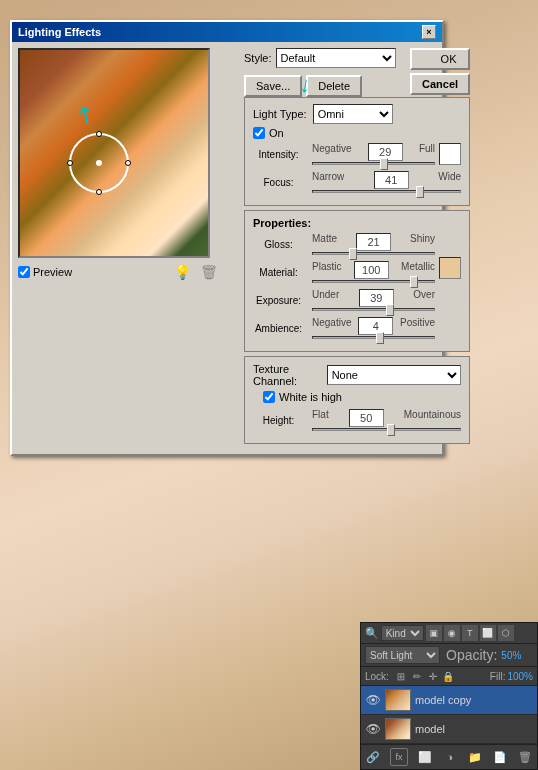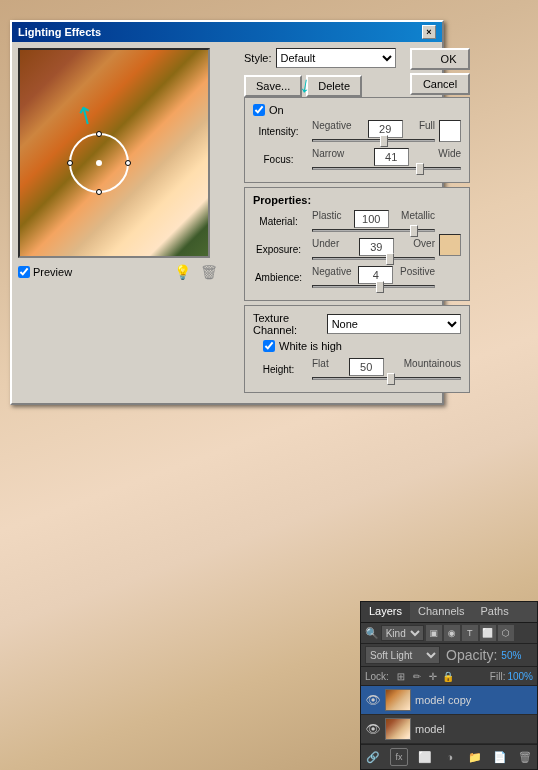--- a/index.html
+++ b/index.html
@@ -207,20 +207,21 @@
     }
 
     .btn-ok {
       width: 60px;
       margin-left: auto;
       padding-left: 27px;
     }
 
     .btn-cancel {
       width: 60px;
+      font-weight: bold;
     }
 
     .top-buttons {
       display: flex;
       flex-direction: column;
       gap: 3px;
       margin-left: 4px;
     }
 
     .top-row {
@@ -669,20 +670,26 @@
             <button class="btn" style="position:relative;">Delete</button>
           </div>
         </div>
         <div class="top-buttons">
           <button class="btn btn-ok">OK</button>
           <button class="btn btn-cancel">Cancel</button>
         </div>
       </div>
 
       <div class="section-box">
+        <div class="light-type-row">
+          <span class="label-text">Light Type:</span>
+          <select style="width:80px;">
+            <option>Omni</option>
+          </select>
+        </div>
         <div class="on-row">
           <input type="checkbox" checked="" style="">
           <span>On</span>
         </div>
 
         <div class="full-slider-row">
           <div class="row-with-value">
             <span class="property-label">Intensity:</span>
             <div class="slider-group">
               <div class="slider-labels-row">
@@ -716,20 +723,36 @@
           </div>
         </div>
       </div>
 
       <div class="section-box">
         <div class="section-title">Properties:</div>
 
         <div class="properties-inner">
           <div class="properties-sliders">
 
+            <div class="full-slider-row">
+              <div class="row-with-value">
+                <span class="property-label">Gloss:</span>
+                <div class="slider-group">
+                  <div class="slider-labels-row">
+                    <span>Matte</span>
+                    <div class="value-box">21</div>
+                    <span>Shiny</span>
+                  </div>
+                  <div class="slider-container">
+                    <div class="slider-track"></div>
+                    <div class="slider-thumb" style="left: 30%;"></div>
+                  </div>
+                </div>
+              </div>
+            </div>
 
             <div class="full-slider-row">
               <div class="row-with-value">
                 <span class="property-label">Material:</span>
                 <div class="slider-group">
                   <div class="slider-labels-row">
                     <span>Plastic</span>
                     <div class="value-box">100</div>
                     <span>Metallic</span>
                   </div>
@@ -813,25 +836,20 @@
           </div>
         </div>
       </div>
 
     </div>
   </div>
 </div>
 
 <div class="layers-panel">
 
-  <div class="layers-tabs">
-    <div class="layer-tab active">Layers</div>
-    <div class="layer-tab">Channels</div>
-    <div class="layer-tab">Paths</div>
-  </div>
 
   <div class="layers-toolbar">
     <span style="color:#aaa; font-size:11px;">🔍</span>
     <select class="kind-select">
       <option>Kind</option>
     </select>
     <div class="layers-icons">
       <div class="icon-btn">▣</div>
       <div class="icon-btn">◉</div>
       <div class="icon-btn">T</div>

